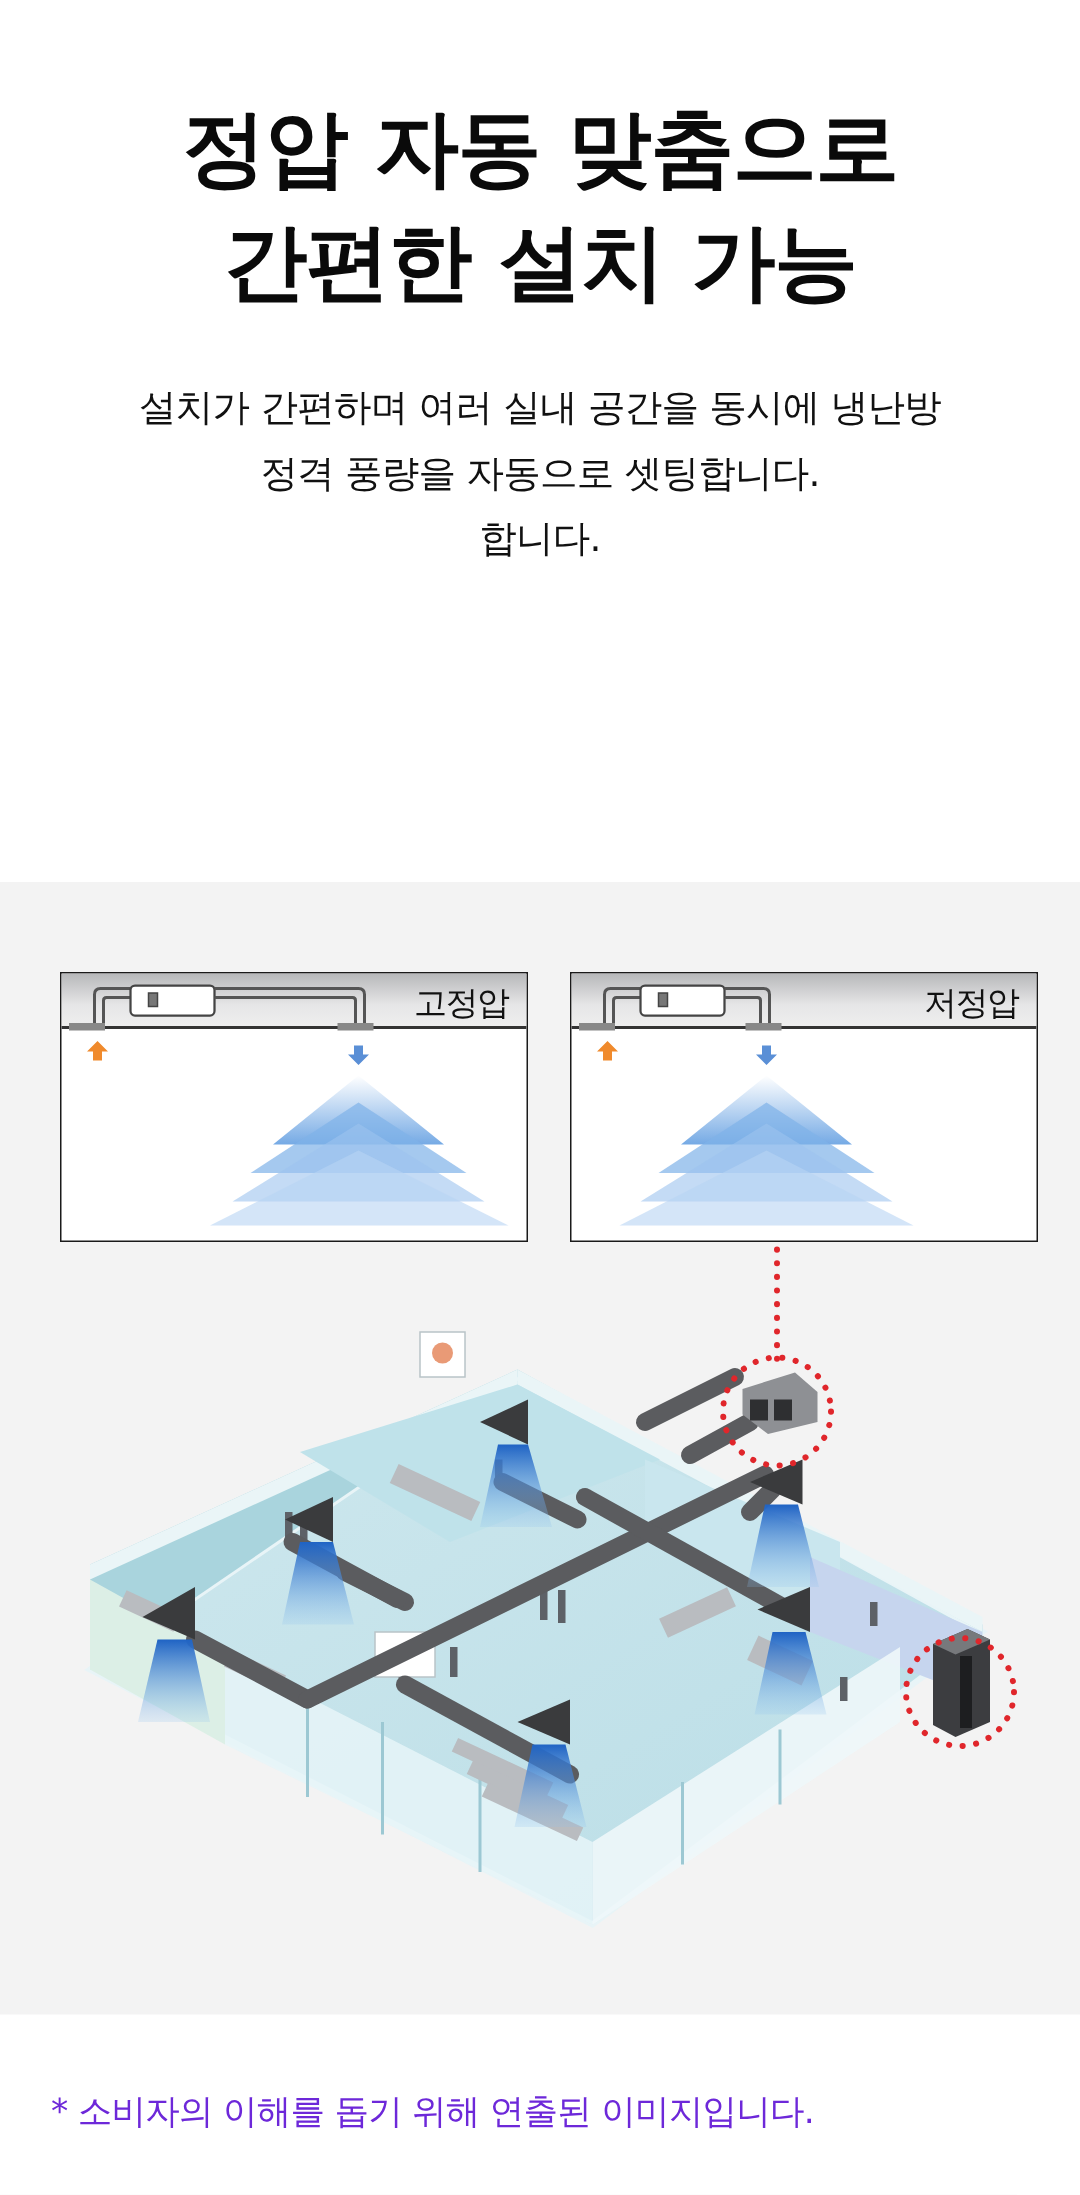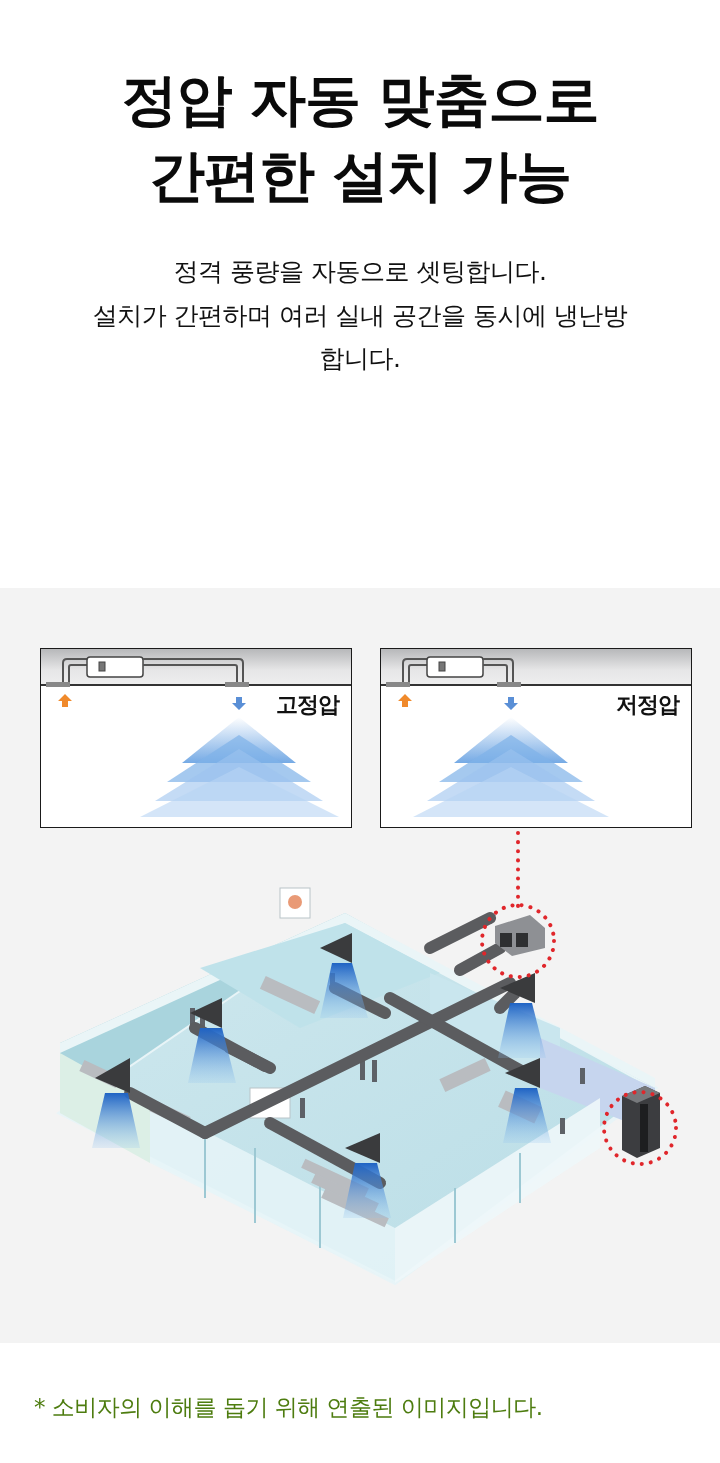--- a/index.html
+++ b/index.html
@@ -12,40 +12,40 @@
   .desc { position: absolute; top: 250px; left: 40px; width: 640px; text-align: center;
     font-size: 25px; line-height: 43.5px; color: #111; letter-spacing: -0.5px; }
 
   .gray-section { position: absolute; top: 588px; left: 0; width: 720px; height: 755px; background: #f3f3f3; }
 
   .panel { position: absolute; top: 60px; width: 312px; height: 180px; background: #fff; border: 1.5px solid #1a1a1a; overflow: hidden; }
   .panel.left { left: 40px; }
   .panel.right { left: 380px; }
   .panel-header { position: absolute; top: 0; left: 0; width: 100%; height: 37px;
     background: linear-gradient(#b7b8ba, #e6e6e7 60%, #eeeeee); border-bottom: 2px solid #333; }
-  .panel-label { position: absolute; top: 5px; right: 12px; font-size: 22px; font-weight: bold; color: #111; letter-spacing: -1px; margin-top: 36px; }
+  .panel-label { position: absolute; top: 5px; right: 12px; font-size: 22px; font-weight: normal; color: #111; letter-spacing: -1px; }
   .panel svg { position: absolute; top: 0; left: 0; }
 
   .illustration { position: absolute; top: 0; left: 0; width: 720px; height: 755px; }
 
-  .footnote { position: absolute; top: 1392px; left: 34px; font-size: 23px; color: #4d7c0f; letter-spacing: -0.5px; }
+  .footnote { position: absolute; top: 1392px; left: 34px; font-size: 23px; color: #6d28d9; letter-spacing: -0.5px; }
 </style>
 </head>
 <body>
 
 <div class="page">
 
   <div class="headline">
     <div>정압 자동 맞춤으로</div>
     <div>간편한 설치 가능</div>
   </div>
 
   <div class="desc">
+    <div>설치가 간편하며 여러 실내 공간을 동시에 냉난방</div>
     <div>정격 풍량을 자동으로 셋팅합니다.</div>
-    <div>설치가 간편하며 여러 실내 공간을 동시에 냉난방</div>
     <div>합니다.</div>
   </div>
 
   <div class="gray-section">
 
     <svg class="illustration" viewBox="0 0 720 755" width="720" height="755">
       <defs>
         <linearGradient id="blowG" x1="0" y1="0" x2="0" y2="1">
           <stop offset="0" stop-color="#1f63c4"></stop>
           <stop offset="1" stop-color="#8cc0ee" stop-opacity="0.2"></stop>

